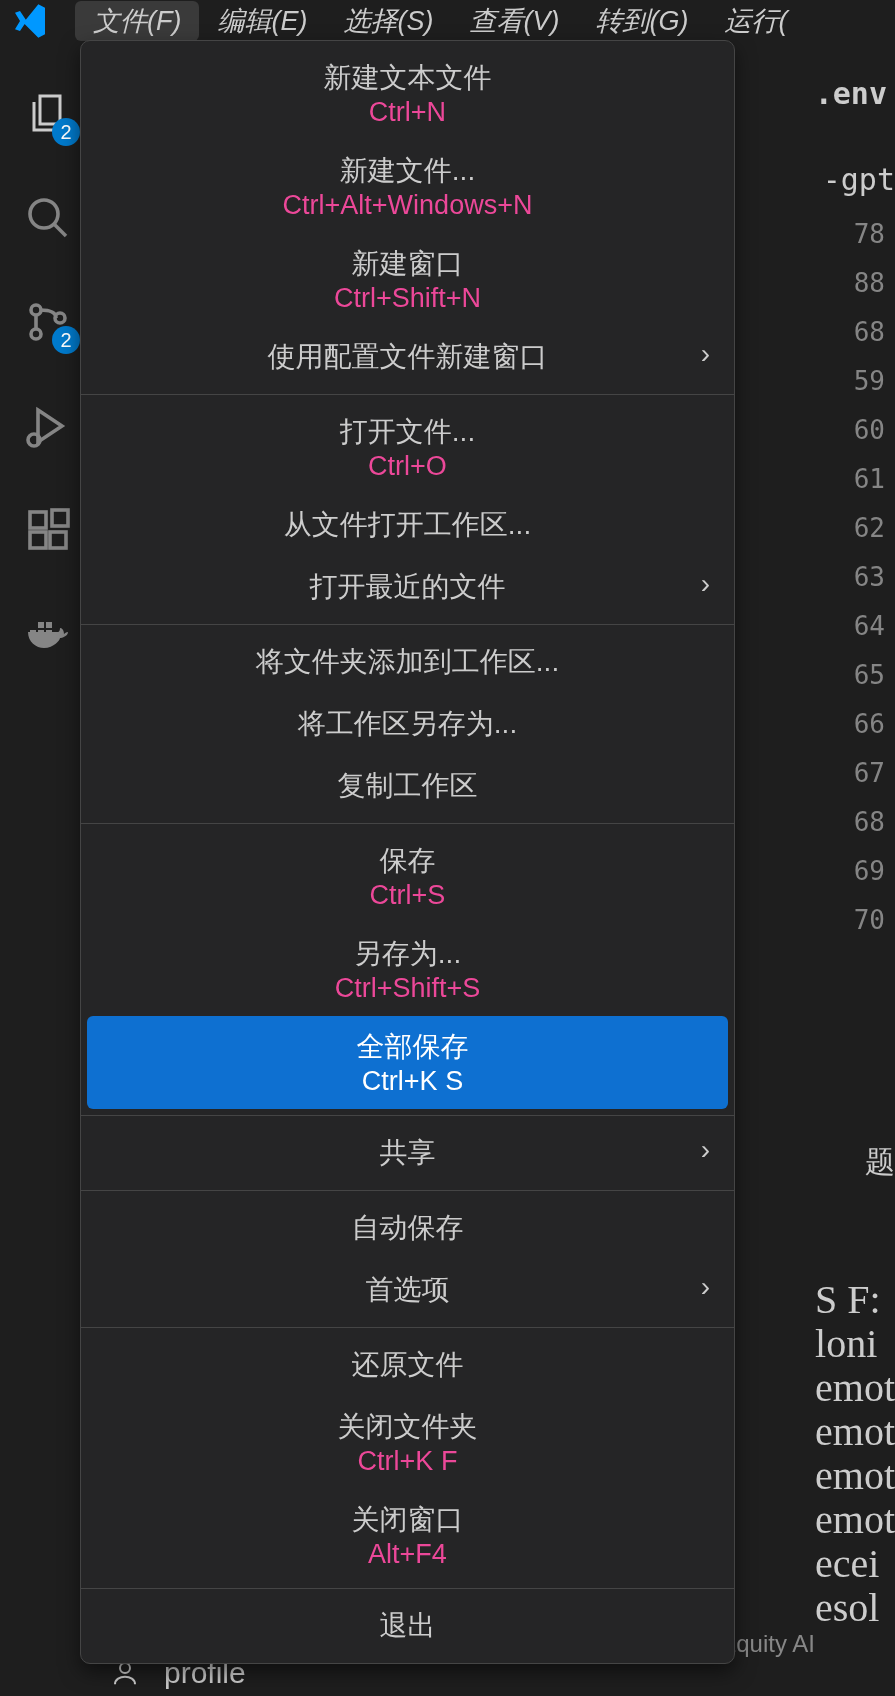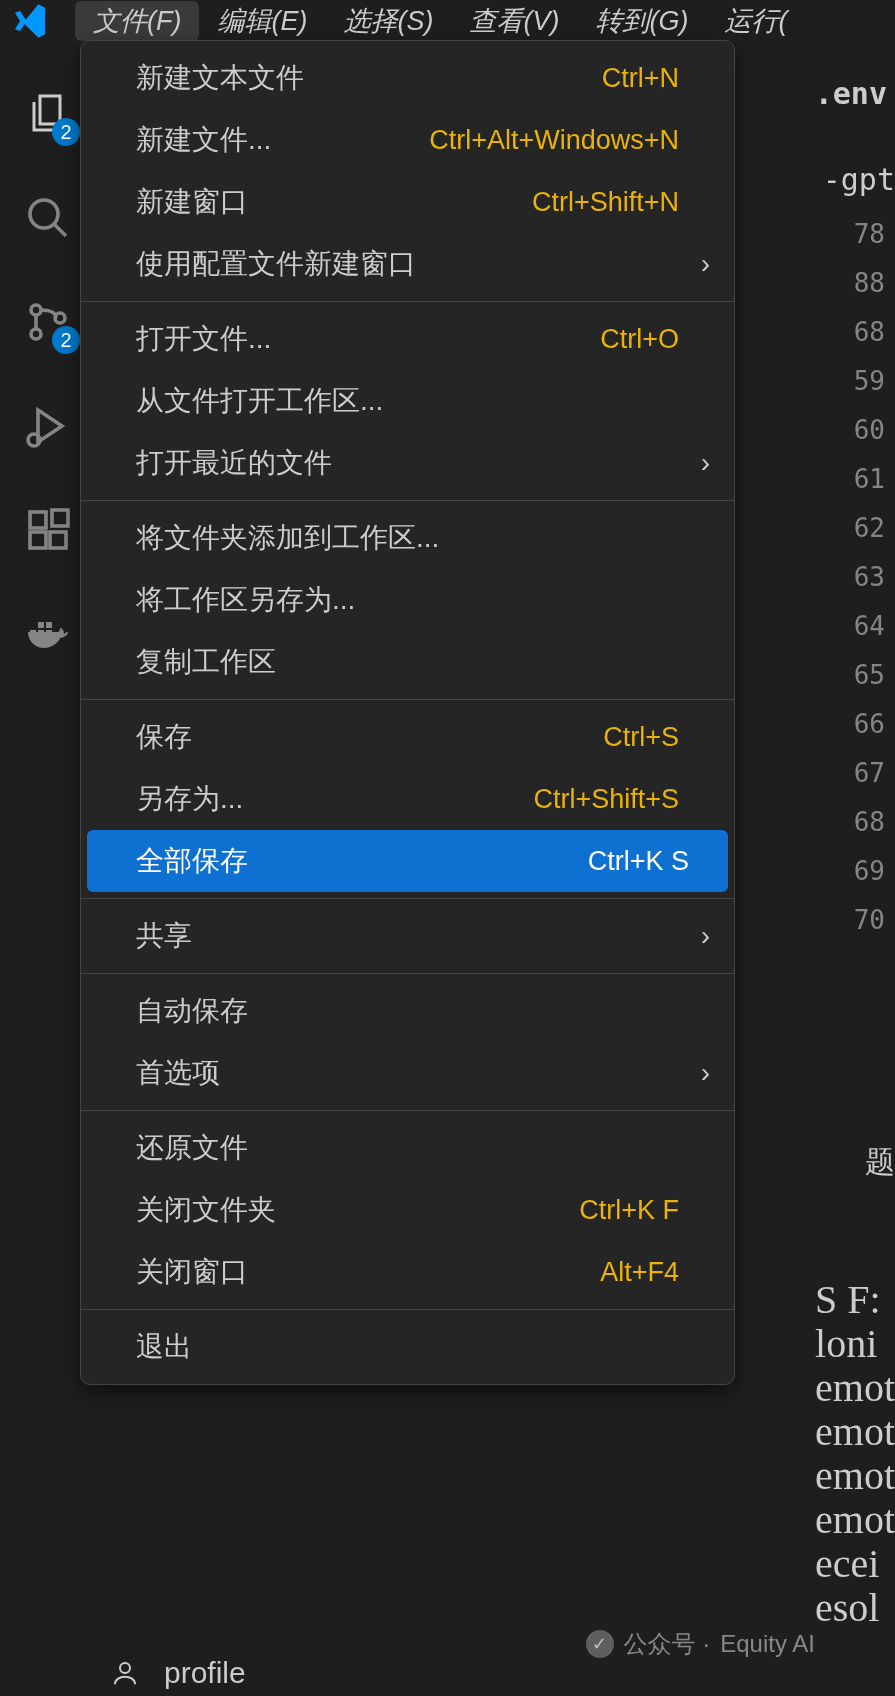--- a/index.html
+++ b/index.html
@@ -87,30 +87,31 @@
   }
   .dropdown .mi {
     display: flex;
     align-items: center;
     justify-content: space-between;
     padding: 12px 55px 12px 55px;
     font-size: 28px;
     color: #cccccc;
     cursor: default;
     position: relative;
+    flex-direction: column;
   }
   .dropdown .mi.highlight {
     background: #0e70d1;
     color: #ffffff;
     border-radius: 6px;
     margin: 0 6px;
     padding-left: 49px; padding-right: 39px;
   }
   .dropdown .mi .shortcut {
-    color: #eab308;
+    color: #ec4899;
     font-size: 27px;
   }
   .dropdown .mi.highlight .shortcut { color: #ffffff; }
   .dropdown .mi .chev {
     position: absolute;
     right: 24px;
     font-size: 28px;
     color: #cccccc;
   }
   .dropdown .sep {

